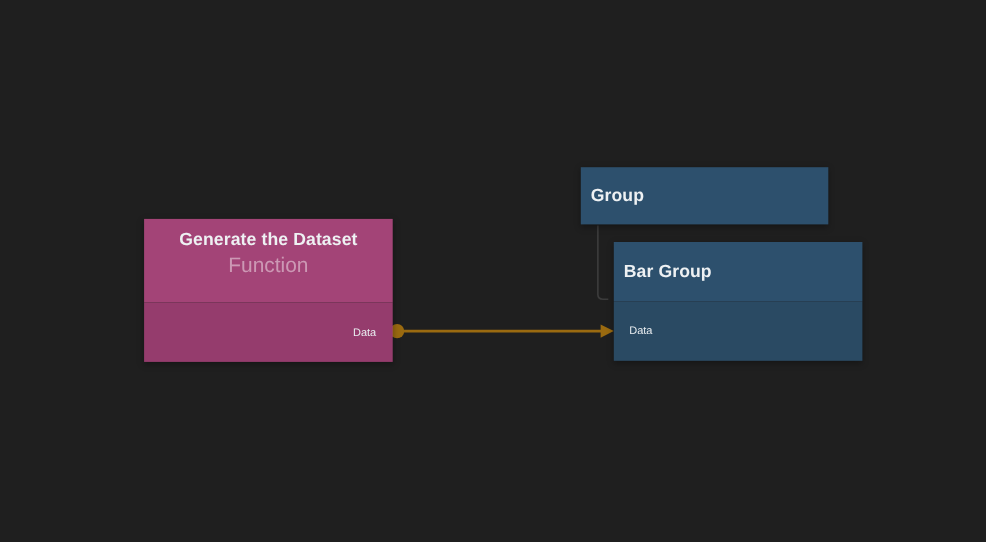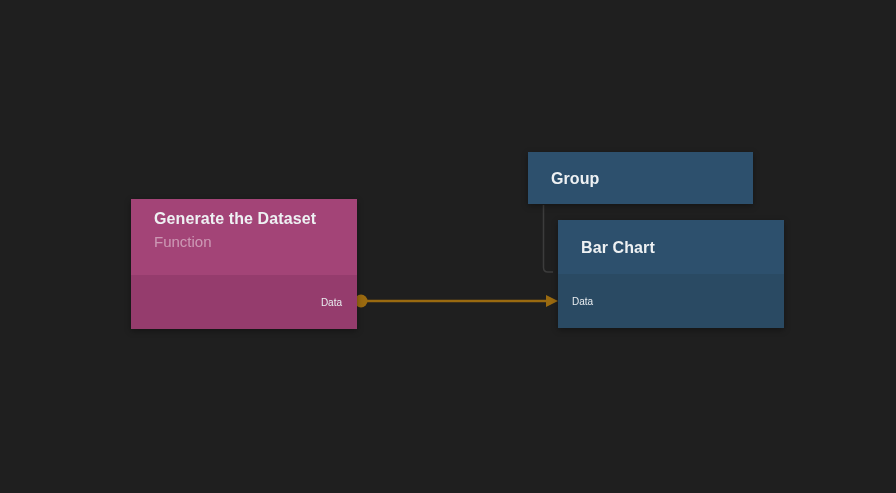--- a/index.html
+++ b/index.html
@@ -23,34 +23,34 @@
   .canvas{position:absolute;inset:0;width:896px;height:493px;}
   .wires{position:absolute;inset:0;width:896px;height:493px;pointer-events:none;}
   .node{
     position:absolute;
     box-shadow:0 2px 6px rgba(0,0,0,0.35);
     cursor:default;
     user-select:none;
   }
   .node-header{
     color:var(--title-text);
-    padding:0 23px;
+    padding:0 9px;
   }
-  .node-header.pink{background:var(--pink-header);}
+  .node-header.pink{background:var(--pink-header);text-align:center;}
   .node-header.blue{background:var(--blue-header);}
   .node-header.two-line{height:76px;padding-top:9px;}
   .node-header.one-line{height:54px;display:flex;align-items:center;}
   .node-title{
     font-size:16px;
     font-weight:700;
     letter-spacing:.1px;
     line-height:21px;
   }
   .node-subtitle{
-    font-size:15px;
+    font-size:19px;
     font-weight:400;
     color:var(--subtitle-text);
     line-height:21px;
     margin-top:2px;
   }
   .node-body{color:#e9edf0;}
   .node-body.pink{background:var(--pink-body);}
   .node-body.blue{background:var(--blue-body);}
   .port-row{
     height:54px;
@@ -91,21 +91,21 @@
       </div>
     </div>
   </div>
 
   <div class="node node-header blue group-node" style="left:528px;top:152px;width:225px;">
     <div class="node-title">Group</div>
   </div>
 
   <div class="node" style="left:558px;top:220px;width:226px;">
     <div class="node-header blue one-line">
-      <div class="node-title">Bar Chart</div>
+      <div class="node-title">Bar Group</div>
     </div>
     <div class="node-body blue">
       <div class="port-row input">
         <span class="port-label">Data</span>
       </div>
     </div>
   </div>
 
 </div>
 

